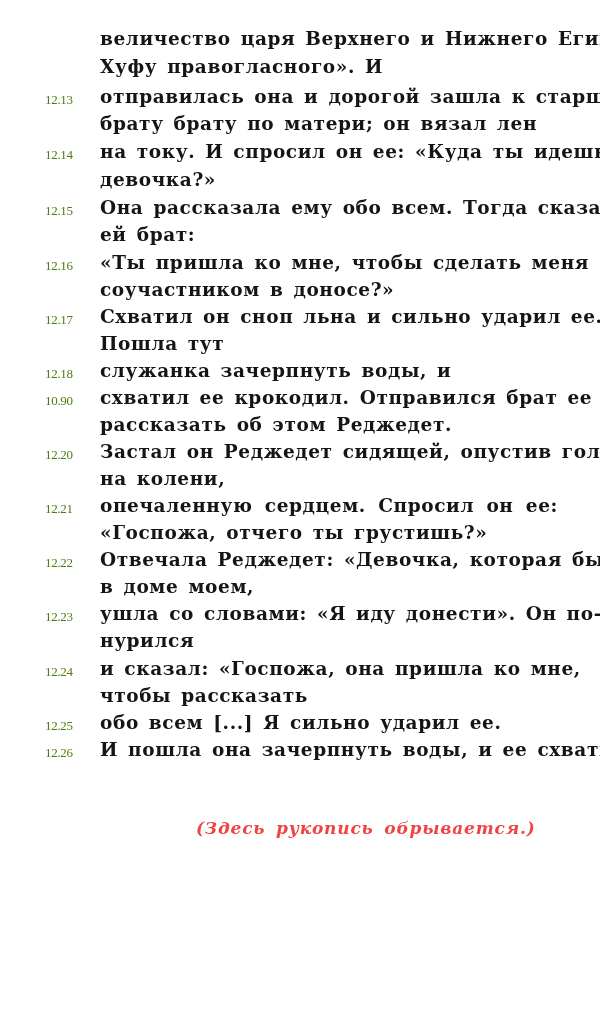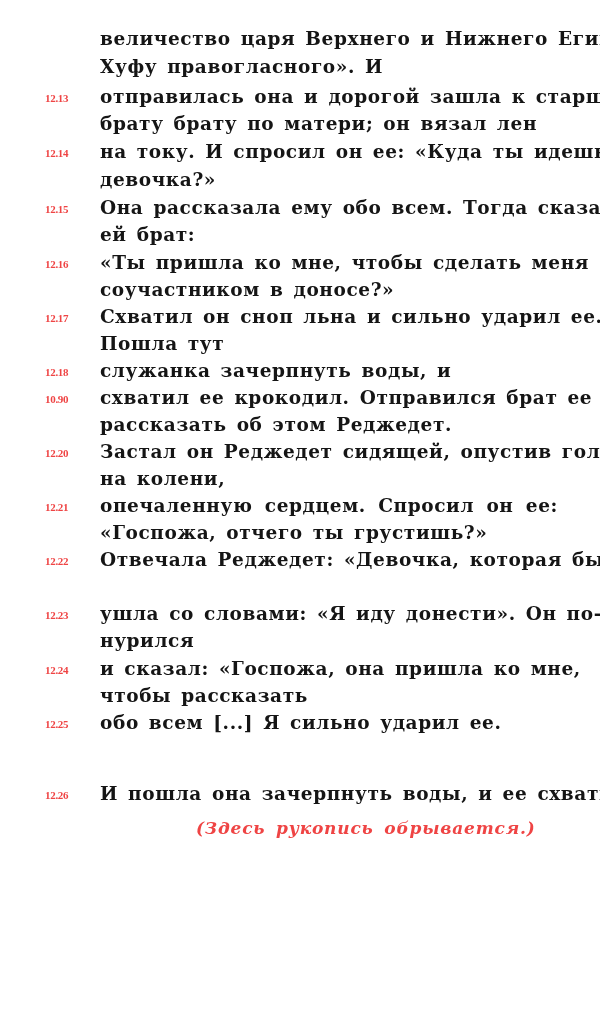--- a/index.html
+++ b/index.html
@@ -27,24 +27,23 @@
       left: 0;
       width: 600px;
       height: 28px;
       white-space: nowrap;
     }
     .num {
       position: absolute;
       left: 45px;
       top: 9px;
       font-family: "Liberation Serif", serif;
-      font-size: 11px;
+      font-size: 13px;
       letter-spacing: -0.3px;
-      color: #ef4444;
-      font-weight: bold;
+      color: #4d7c0f;
     }
     .txt {
       position: absolute;
       left: 100px;
       top: 0;
       font-family: "DejaVu Serif", serif;
       font-size: 18.5px;
       letter-spacing: 0.6px;
       word-spacing: 3px;
       font-weight: bold;
@@ -146,39 +145,43 @@
       <span class="txt just">опечаленную сердцем. Спросил он ее:</span>
     </div>
   <div class="line" style="top:519px">
       <span class="num"></span>
       <span class="txt">«Госпожа, отчего ты грустишь?»</span>
     </div>
   <div class="line" style="top:546px">
       <span class="num">12.22</span>
       <span class="txt just">Отвечала Реджедет: «Девочка, которая была</span>
     </div>
+  <div class="line" style="top:573px">
+      <span class="num"></span>
+      <span class="txt">в доме моем,</span>
+    </div>
   <div class="line" style="top:600px">
       <span class="num">12.23</span>
       <span class="txt just">ушла со словами: «Я иду донести». Он по-</span>
     </div>
   <div class="line" style="top:627px">
       <span class="num"></span>
       <span class="txt">нурился</span>
     </div>
   <div class="line" style="top:655px">
       <span class="num">12.24</span>
       <span class="txt just">и сказал: «Госпожа, она пришла ко мне,</span>
     </div>
   <div class="line" style="top:682px">
       <span class="num"></span>
       <span class="txt">чтобы рассказать</span>
     </div>
   <div class="line" style="top:709px">
       <span class="num">12.25</span>
       <span class="txt">обо всем [...] Я сильно ударил ее.</span>
     </div>
-  <div class="line" style="top:780px">
+  <div class="line" style="top:736px">
       <span class="num">12.26</span>
       <span class="txt just">И пошла она зачерпнуть воды, и ее схватил</span>
     </div>
 
   <div class="note">(Здесь рукопись обрывается.)</div>
 </div>
 
 </body></html>

